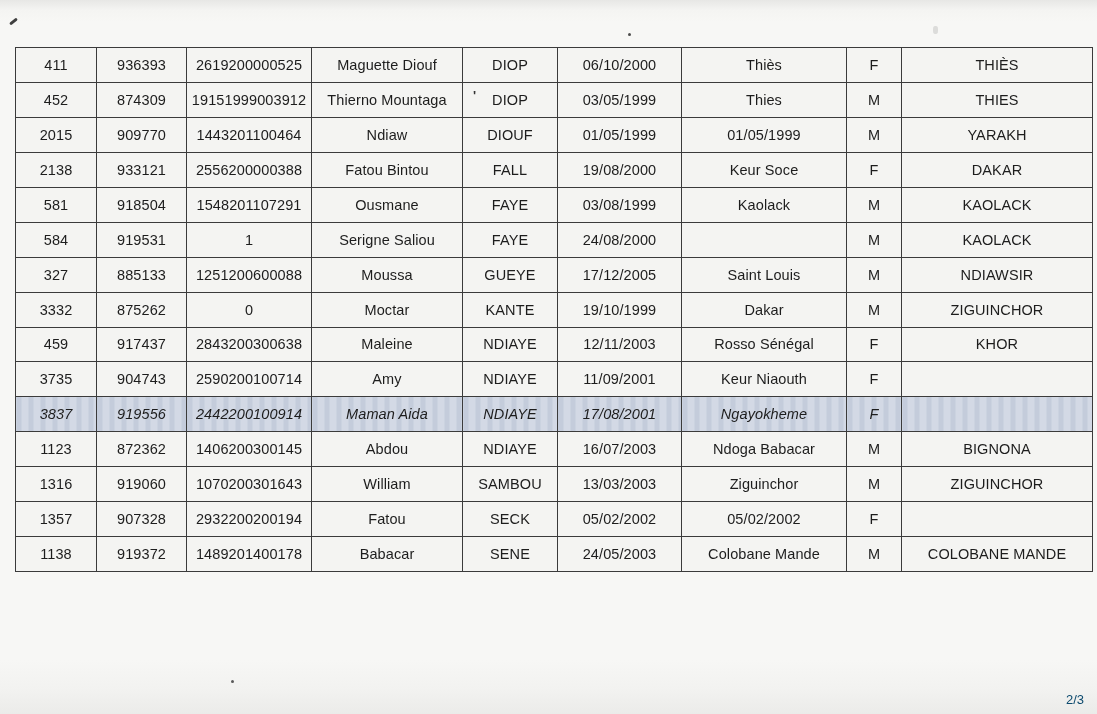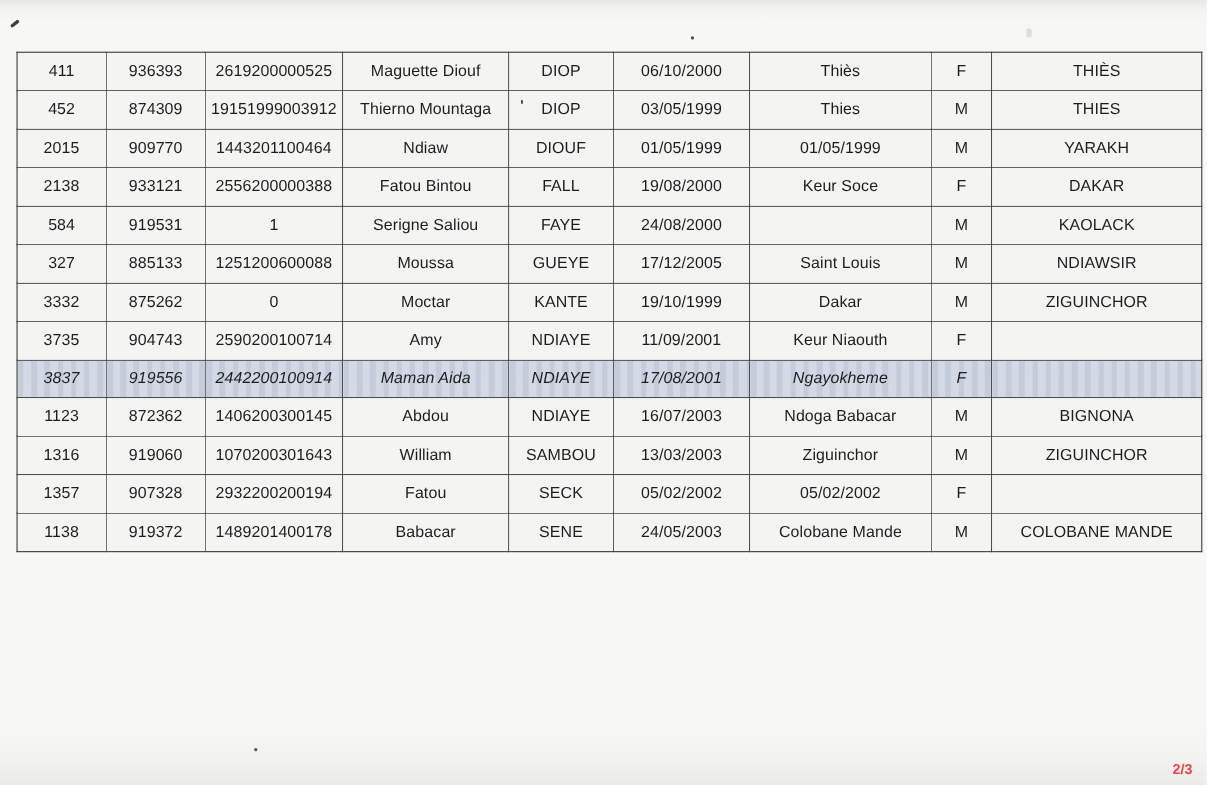--- a/index.html
+++ b/index.html
@@ -71,22 +71,22 @@
     top: 5px;
     font-size: 13px;
     font-weight: bold;
     color: #333;
   }
   .page-number {
     position: absolute;
     right: 13px;
     bottom: 7px;
     font-size: 13px;
-    font-weight: 700;
-    color: #ef4444;
+    font-weight: 400;
+    color: #0c4a6e;
   }
   .speck {
     position: absolute;
     border-radius: 50%;
   }
   .speck-top-center { left: 628px; top: 13px; width: 3px; height: 3px; background: #4c4c4c; }
   .speck-top-left   { left: 9px;  top: 0px;  width: 9px; height: 3px; background: #3f3f3f; border-radius: 2px; transform: rotate(-38deg); }
   .speck-bottom-left{ left: 231px; top: 660px; width: 3px; height: 3px; background: #5a5a5a; }
   .speck-bottom-right{ left: 992px; top: 701px; width: 2.5px; height: 2.5px; background: #7a7a7a; }
   .smudge-top-right { left: 933px; top: 6px; width: 5px; height: 8px; background: #dcdcda; border-radius: 40%; }
@@ -147,20 +147,31 @@
           <td>933121</td>
           <td>2556200000388</td>
           <td>Fatou Bintou</td>
           <td>FALL</td>
           <td>19/08/2000</td>
           <td>Keur Soce</td>
           <td>F</td>
           <td>DAKAR</td>
         </tr>
         <tr>
+          <td>581</td>
+          <td>918504</td>
+          <td>1548201107291</td>
+          <td>Ousmane</td>
+          <td>FAYE</td>
+          <td>03/08/1999</td>
+          <td>Kaolack</td>
+          <td>M</td>
+          <td>KAOLACK</td>
+        </tr>
+        <tr>
           <td>584</td>
           <td>919531</td>
           <td>1</td>
           <td>Serigne Saliou</td>
           <td>FAYE</td>
           <td>24/08/2000</td>
           <td></td>
           <td>M</td>
           <td>KAOLACK</td>
         </tr>
@@ -180,20 +191,31 @@
           <td>875262</td>
           <td>0</td>
           <td>Moctar</td>
           <td>KANTE</td>
           <td>19/10/1999</td>
           <td>Dakar</td>
           <td>M</td>
           <td>ZIGUINCHOR</td>
         </tr>
         <tr>
+          <td>459</td>
+          <td>917437</td>
+          <td>2843200300638</td>
+          <td>Maleine</td>
+          <td>NDIAYE</td>
+          <td>12/11/2003</td>
+          <td>Rosso Sénégal</td>
+          <td>F</td>
+          <td>KHOR</td>
+        </tr>
+        <tr>
           <td>3735</td>
           <td>904743</td>
           <td>2590200100714</td>
           <td>Amy</td>
           <td>NDIAYE</td>
           <td>11/09/2001</td>
           <td>Keur Niaouth</td>
           <td>F</td>
           <td></td>
         </tr>

